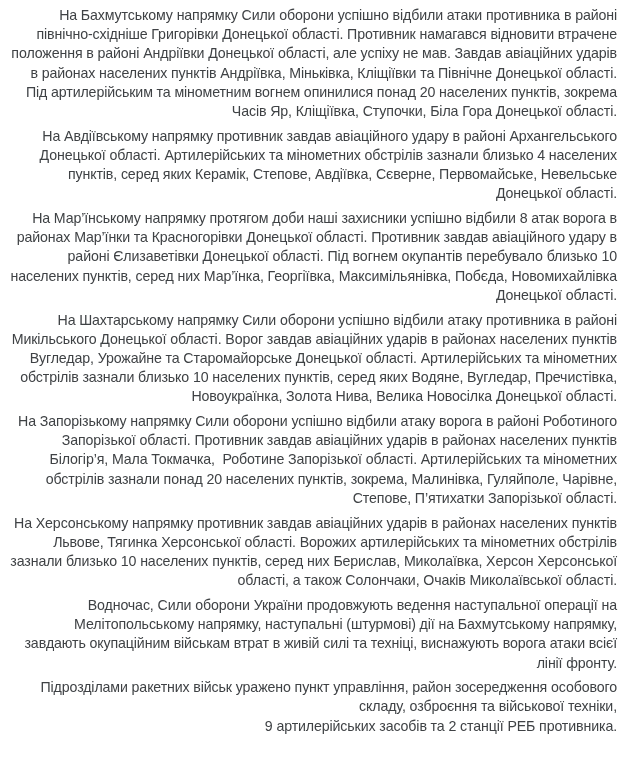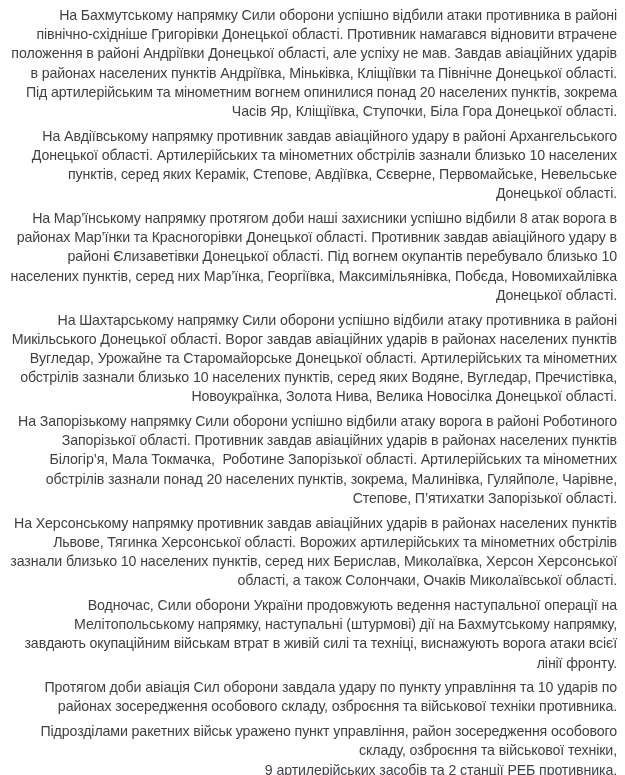--- a/index.html
+++ b/index.html
@@ -27,22 +27,21 @@
       margin: 0 0 5.5px 0;
       white-space: pre-wrap;       
       text-align: right;
     }
   </style>
 </head>
 <body>
 
 <div class="report">
   <p>На Бахмутському напрямку Сили оборони успішно відбили атаки противника в районі північно-східніше Григорівки Донецької області. Противник намагався відновити втрачене положення в районі Андріївки Донецької області, але успіху не мав. Завдав авіаційних ударів в районах населених пунктів Андріївка, Міньківка, Кліщіївки та Північне Донецької області. Під артилерійським та мінометним вогнем опинилися понад 20 населених пунктів, зокрема Часів Яр, Кліщіївка, Ступочки, Біла Гора Донецької області.</p>
-  <p>На Авдіївському напрямку противник завдав авіаційного удару в районі Архангельського Донецької області. Артилерійських та мінометних обстрілів зазнали близько 10 населених пунктів, серед яких Керамік, Степове, Авдіївка, Сєверне, Первомайське, Невельське Донецької області.</p>
+  <p>На Авдіївському напрямку противник завдав авіаційного удару в районі Архангельського Донецької області. Артилерійських та мінометних обстрілів зазнали близько 4 населених пунктів, серед яких Керамік, Степове, Авдіївка, Сєверне, Первомайське, Невельське Донецької області.</p>
   <p>На Мар’їнському напрямку протягом доби наші захисники успішно відбили 8 атак ворога в районах Мар’їнки та Красногорівки Донецької області. Противник завдав авіаційного удару в районі Єлизаветівки Донецької області. Під вогнем окупантів перебувало близько 10 населених пунктів, серед них Мар’їнка, Георгіївка, Максимільянівка, Побєда, Новомихайлівка Донецької області.</p>
   <p>На Шахтарському напрямку Сили оборони успішно відбили атаку противника в районі Микільського Донецької області. Ворог завдав авіаційних ударів в районах населених пунктів Вугледар, Урожайне та Старомайорське Донецької області. Артилерійських та мінометних обстрілів зазнали близько 10 населених пунктів, серед яких Водяне, Вугледар, Пречистівка, Новоукраїнка, Золота Нива, Велика Новосілка Донецької області.</p>
   <p>На Запорізькому напрямку Сили оборони успішно відбили атаку ворога в районі Роботиного Запорізької області. Противник завдав авіаційних ударів в районах населених пунктів Білогір’я, Мала Токмачка,  Роботине Запорізької області. Артилерійських та мінометних обстрілів зазнали понад 20 населених пунктів, зокрема, Малинівка, Гуляйполе, Чарівне, Степове, П’ятихатки Запорізької області.</p>
   <p>На Херсонському напрямку противник завдав авіаційних ударів в районах населених пунктів Львове, Тягинка Херсонської області. Ворожих артилерійських та мінометних обстрілів зазнали близько 10 населених пунктів, серед них Берислав, Миколаївка, Херсон Херсонської області, а також Солончаки, Очаків Миколаївської області.</p>
   <p>Водночас, Сили оборони України продовжують ведення наступальної операції на Мелітопольському напрямку, наступальні (штурмові) дії на Бахмутському напрямку, завдають окупаційним військам втрат в живій силі та техніці, виснажують ворога атаки всієї лінії фронту.</p>
-  <p>Протягом доби авіація Сил оборони завдала удару по пункту управління та 10 ударів по районах зосередження особового складу, озброєння та військової техніки противника.</p>
   <p>Підрозділами ракетних військ уражено пункт управління, район зосередження особового складу, озброєння та військової техніки,
 9 артилерійських засобів та 2 станції РЕБ противника.</p>
 </div>
 
 </body></html>

